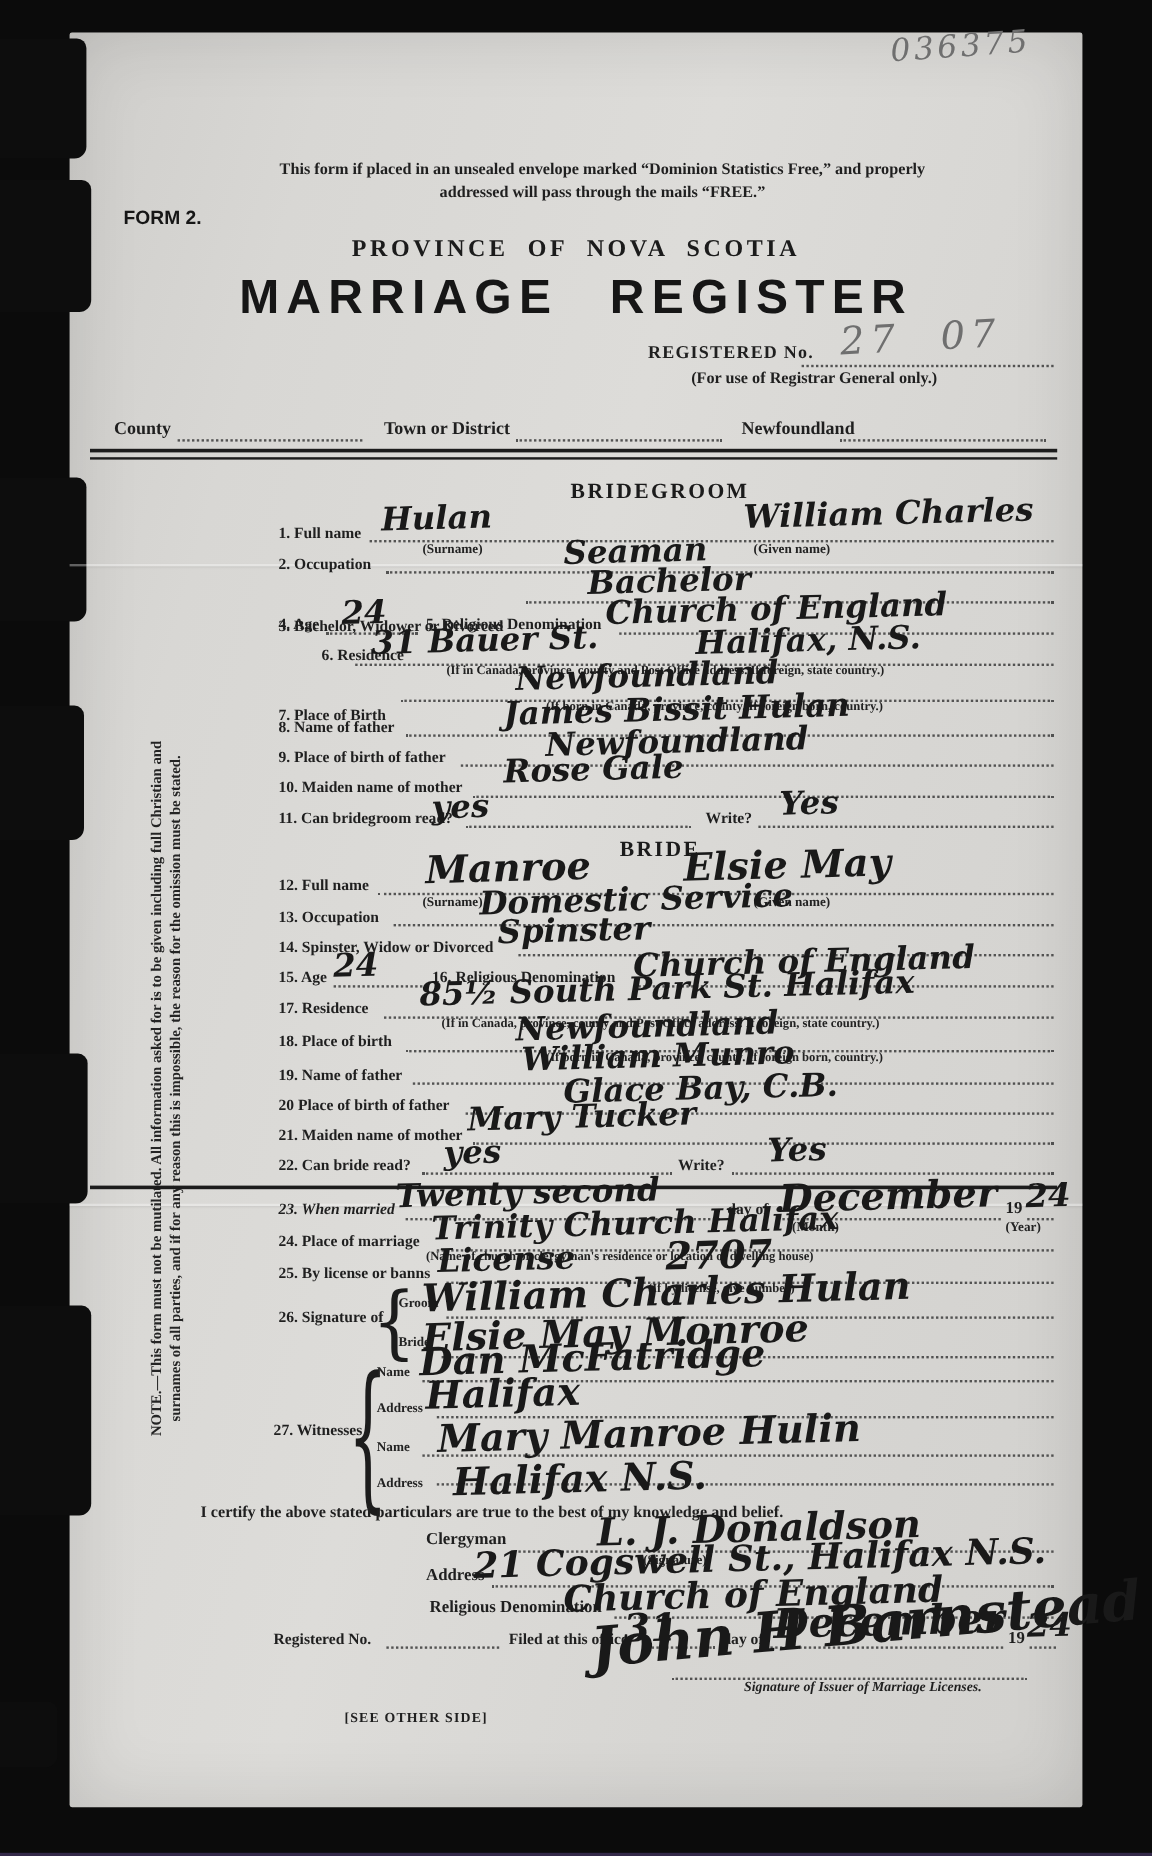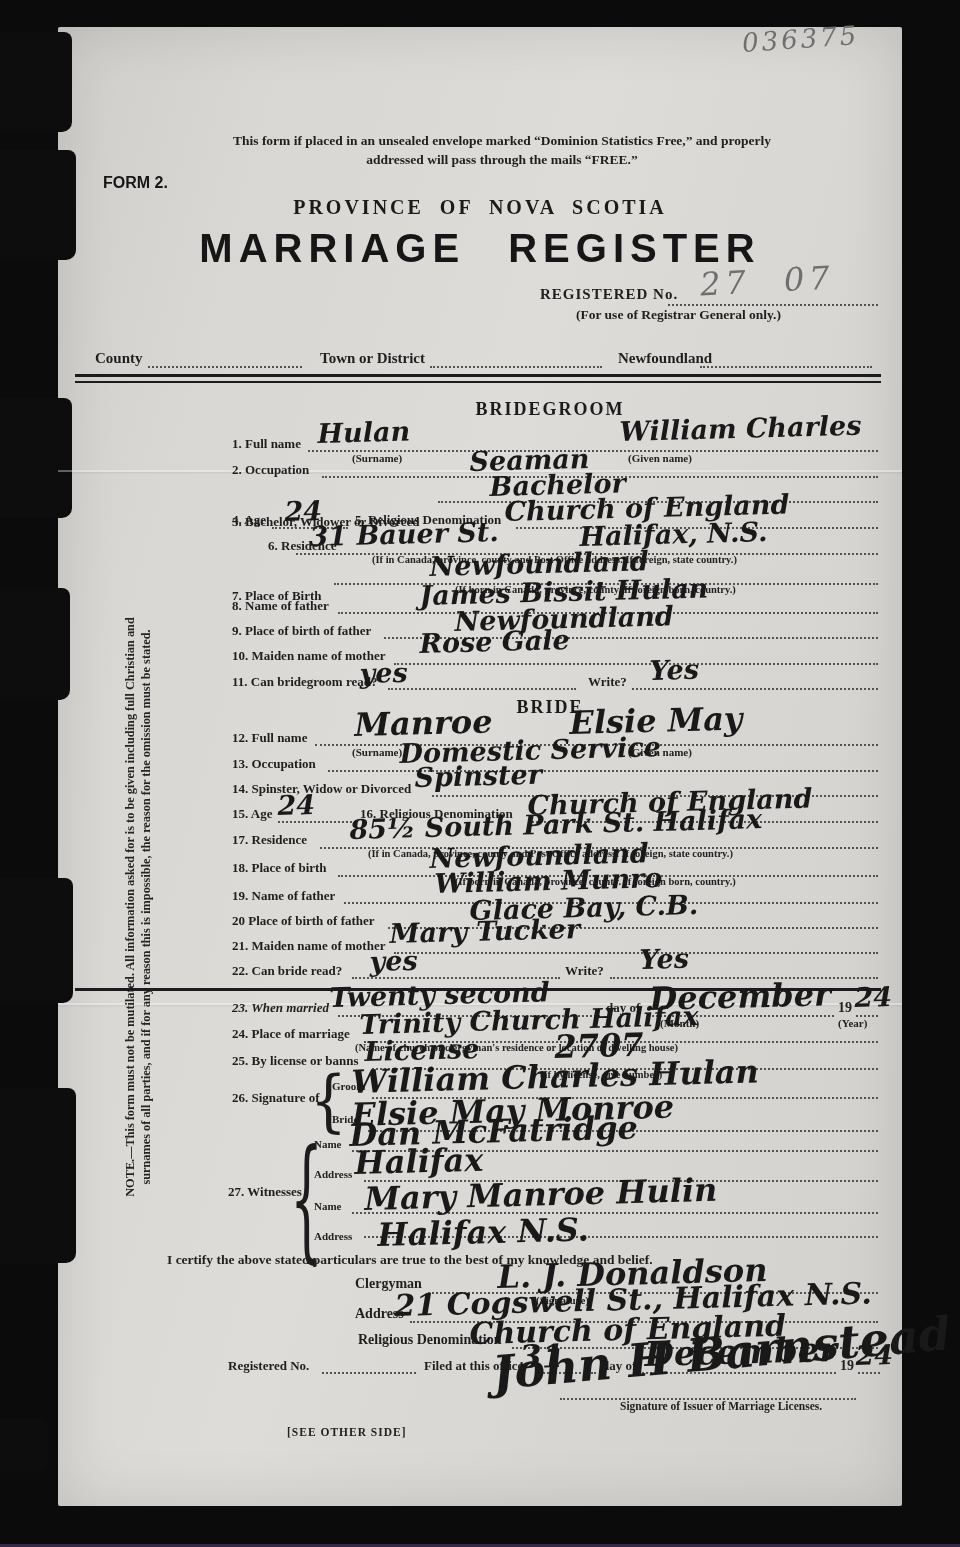--- a/index.html
+++ b/index.html
@@ -26,21 +26,21 @@
   .pencil{font-family:"DejaVu Serif",serif;font-style:italic;font-weight:normal;color:#6f6f6f;}
   .title-main{font-family:"Liberation Sans",sans-serif;font-weight:bold;font-size:40px;
               letter-spacing:6px;word-spacing:26px;color:#161616;text-align:center;}
   .title-prov{font-weight:bold;font-size:20px;letter-spacing:3px;word-spacing:8px;color:#1b1b1b;text-align:center;}
   .sec-title{font-weight:bold;font-size:18px;letter-spacing:2px;color:#1b1b1b;text-align:center;}
   .mailnote{font-weight:bold;font-size:13.5px;color:#1f1f1f;text-align:center;width:700px;}
   .formno{font-family:"Liberation Sans",sans-serif;font-weight:bold;font-size:16px;color:#161616;}
   .brace{font-family:"DejaVu Serif",serif;color:#1c1c1c;transform-origin:top left;line-height:1;}
   .sidenote{transform:rotate(-90deg);transform-origin:0 0;width:702px;height:34px;
             font-size:12.3px;font-weight:bold;color:#242424;line-height:16px;text-align:center;}
-  .issuer-note{font-weight:bold;font-size:11.5px;color:#1f1f1f;}
+  .issuer-note{font-weight:bold;font-style:italic;font-size:11.5px;color:#1f1f1f;}
 </style>
 </head>
 <body>
 
 <div class="scan">
   <div class="paper"></div>
 
   <div class="tab" style="top:32px;height:100px;width:72px;"></div>
   <div class="tab" style="top:150px;height:110px;width:76px;"></div>
   <div class="tab" style="top:398px;height:120px;width:72px;"></div>

